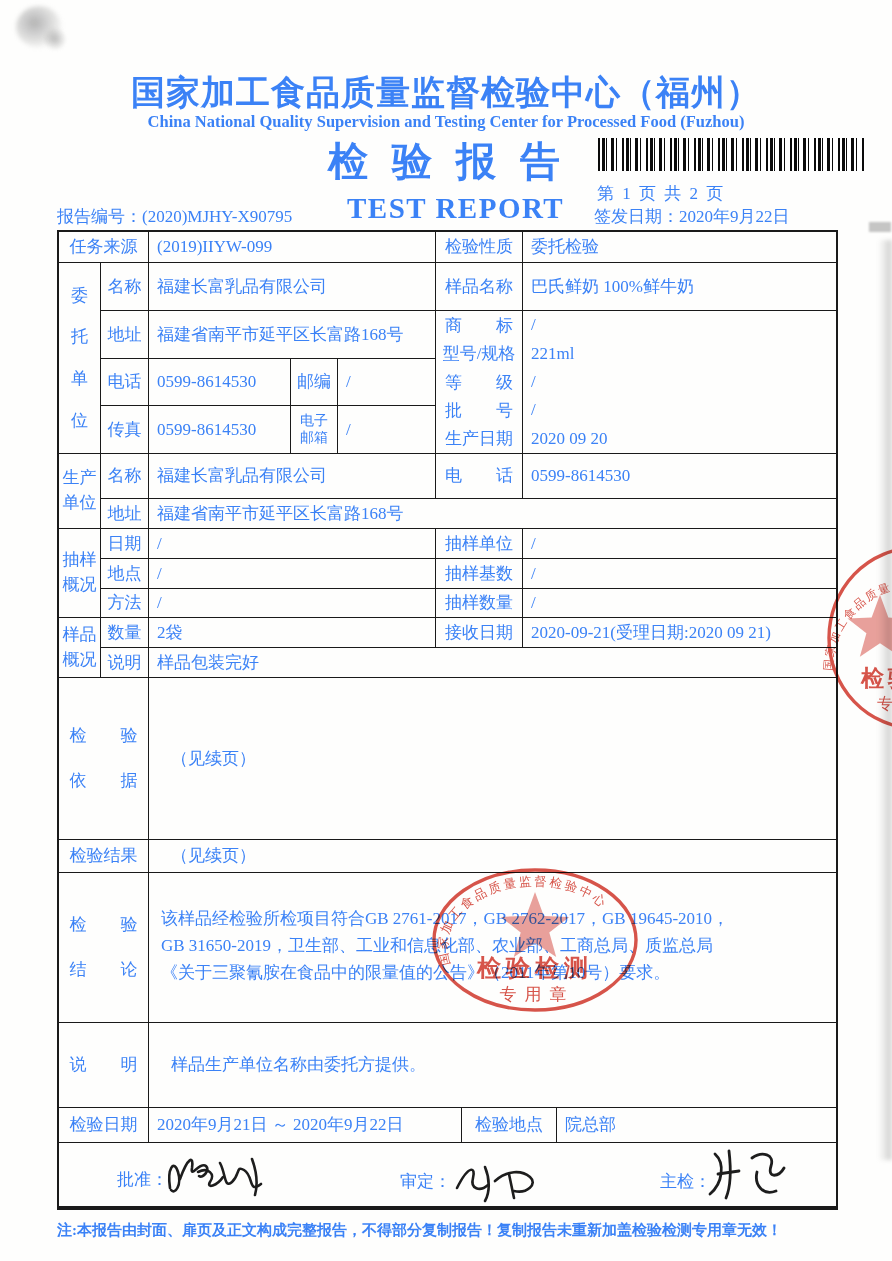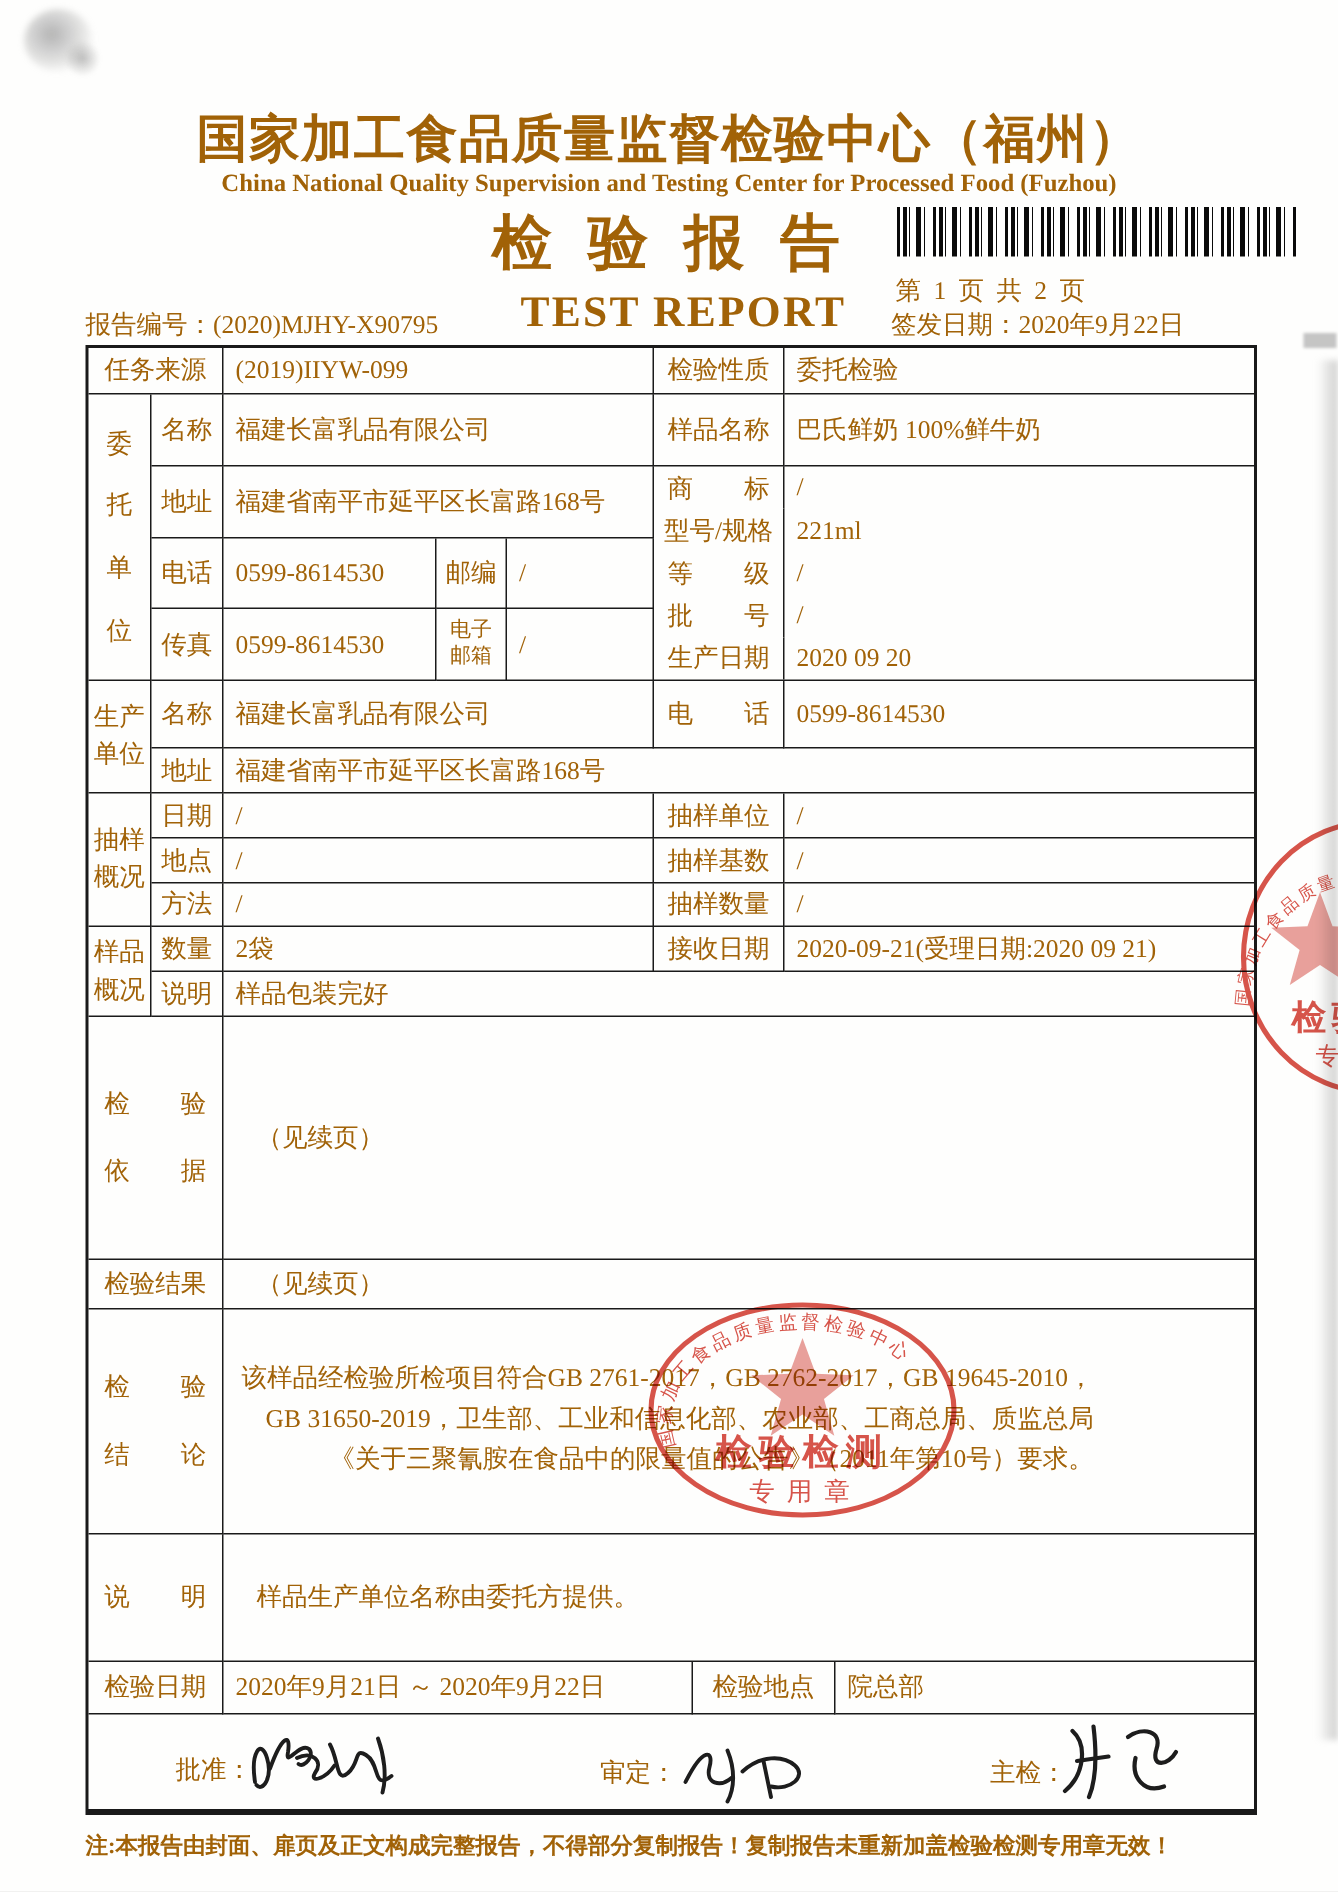--- a/index.html
+++ b/index.html
@@ -1,34 +1,34 @@
 <!DOCTYPE html>
 <html><head>
 <meta charset="utf-8">
 <style>
   html,body{margin:0;padding:0;background:#e8e8e6;}
   .page{position:relative;width:892px;height:1261px;margin:0 auto;background:#fefefd;
-        font-family:"Liberation Serif","DejaVu Serif",serif;color:#a16207;overflow:hidden;}
+        font-family:"Liberation Serif","DejaVu Serif",serif;color:#3b82f6;overflow:hidden;}
   .abs{position:absolute;}
   .center{left:0;width:892px;text-align:center;}
   .title-cn{top:70px;font-size:34px;font-weight:bold;letter-spacing:1px;}
   .title-en{top:112px;font-size:16.5px;font-weight:bold;}
   .report-cn{left:328px;top:134px;font-size:40px;font-weight:bold;letter-spacing:24px;white-space:nowrap;}
   .report-en{left:347px;top:192px;font-size:29px;font-weight:bold;letter-spacing:1.5px;white-space:nowrap;}
   .pageinfo{left:597px;top:182px;font-size:17px;letter-spacing:2px;white-space:nowrap;}
   .repno{left:57px;top:205px;font-size:17px;white-space:nowrap;}
   .issue{left:594px;top:205px;font-size:17px;white-space:nowrap;}
   .barcode{left:598px;top:138px;width:267px;height:33px;
     background:repeating-linear-gradient(90deg,#0a0a0a 0 2px,#fff 2px 4px,#0a0a0a 4px 7px,#fff 7px 8px,#0a0a0a 8px 9px,#fff 9px 13px,#0a0a0a 13px 16px,#fff 16px 18px,#0a0a0a 18px 19px,#fff 19px 24px);}
   
   .tbl{left:57px;top:230px;width:781px;height:980px;border:2px solid #1a1a1a;border-bottom-width:4px;box-sizing:border-box;}
   .c{position:absolute;box-sizing:border-box;border-right:1px solid #1a1a1a;border-bottom:1px solid #1a1a1a;
      display:flex;align-items:center;justify-content:center;text-align:right;
      font-size:17px;line-height:1.25;overflow:hidden;}
-  .v{justify-content:flex-start;text-align:right;padding:0 8px;}
+  .v{justify-content:flex-start;text-align:left;padding:0 8px;}
   .nr{border-right:none;}
   .pre{white-space:pre-line;}
   .vlab{line-height:2.45;}
   .vlab2{line-height:1.45;font-family:Liberation Serif, serif;}
   .small{font-size:14px;line-height:1.2;}
   .biglab{line-height:2.6;}
   .para{align-items:flex-start;padding:32px 10px 0 12px;line-height:27px;}
   
   .specwrap{position:absolute;box-sizing:border-box;border-bottom:1px solid #1a1a1a;display:flex;flex-direction:column;}
   .specrow{flex:1;display:flex;align-items:center;}

